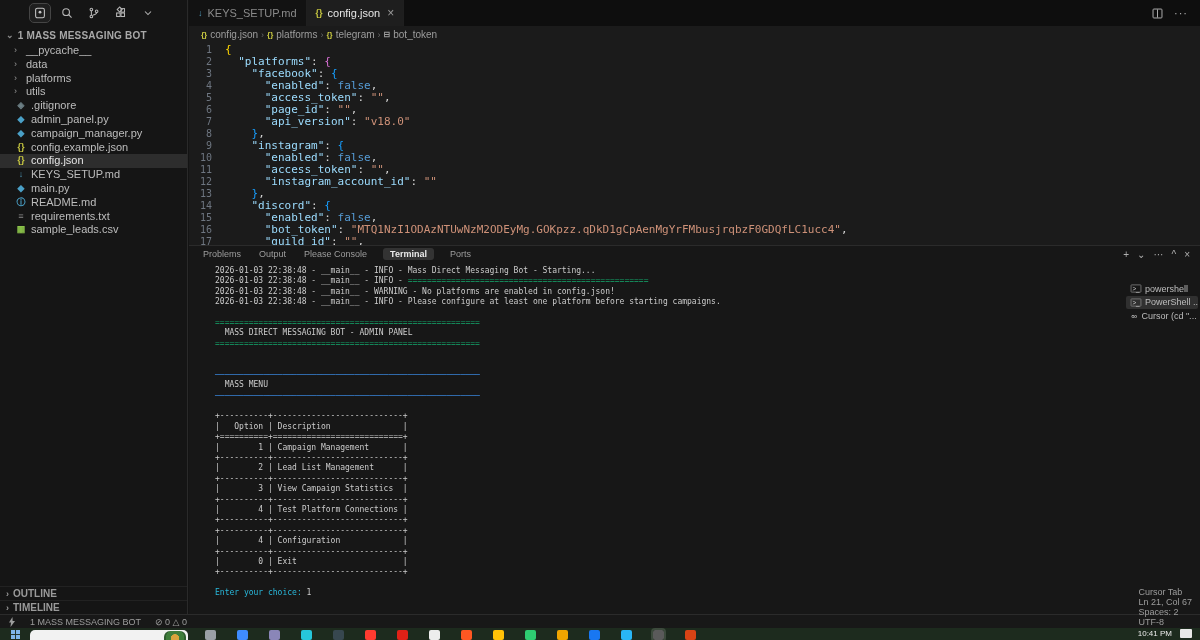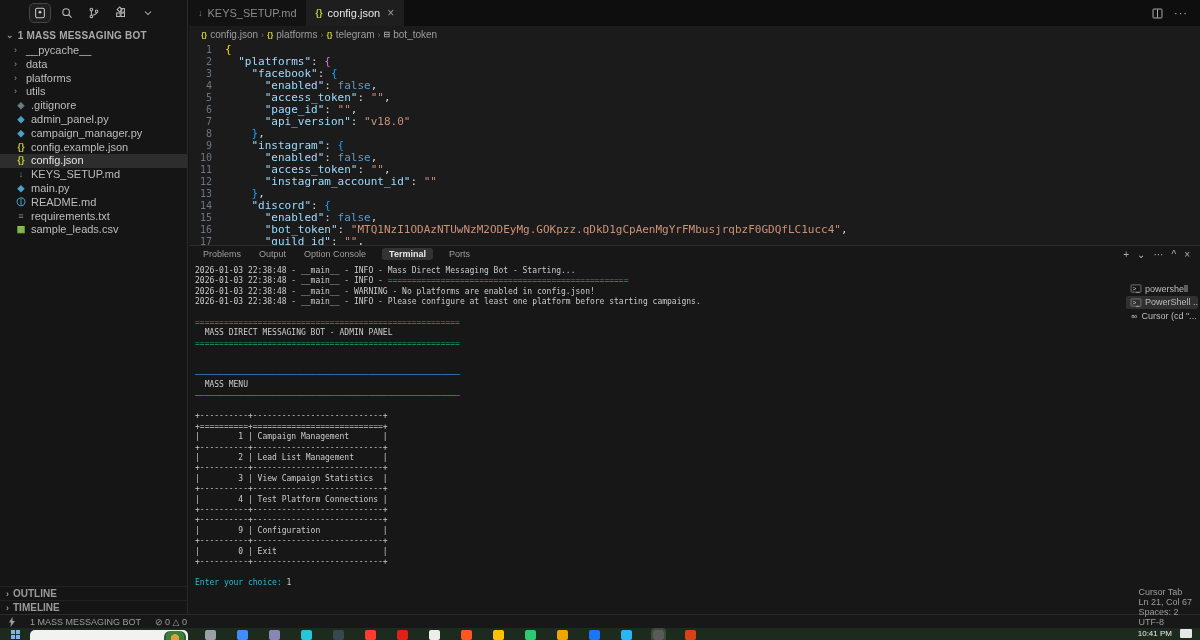--- a/index.html
+++ b/index.html
@@ -43,21 +43,21 @@
   .c-w{color:#cccccc} .c-grn{color:#14a76c} .c-blu{color:#3b8eea} .c-cyn{color:#29b8db}
 
   
   .panel { position:absolute; left:0; top:245px; right:0; bottom:0; background:#171717; border-top:1px solid #2b2b2b; }
   .panel-tabs { height:16px; display:flex; align-items:center; gap:14px; padding-left:12px; font-size:9px; color:#9d9d9d; }
   .ptab { cursor:pointer; padding:1px 2px; }
   .ptab.active { background:#333333; border-radius:3px; padding:1px 7px; color:#eaeaea; font-weight:bold; }
   .panel-actions { margin-left:auto; display:flex; align-items:center; gap:8px; padding-right:10px; color:#b0b0b0; font-size:10px; }
   .panel-actions span { cursor:pointer; }
   .term { position:absolute; left:6px; top:20px; right:76px; bottom:14px; overflow:hidden; font-family:"DejaVu Sans Mono", monospace; font-size:8px; }
-  .tl { height:10.4px; line-height:10.4px; white-space:pre; }
+  .tl { height:10.4px; line-height:10.4px; white-space:pre;margin-left:20px; }
   .term-hint { position:absolute; bottom:3px; left:0; right:76px; text-align:center; font-size:8px; color:#6e6e6e; }
   .term-list { position:absolute; right:2px; top:36px; width:72px; font-size:9px; color:#bdbdbd; }
   .term-row { height:13.5px; display:flex; align-items:center; gap:3px; padding-left:4px; white-space:nowrap; overflow:hidden; cursor:pointer; }
   .term-row.selected { background:#303030; border-radius:2px; }
   .term-row .tic { font-size:7px; color:#cfcfcf; border:1px solid #777; border-radius:1px; padding:0 1px; transform:scale(.9); }
   .term-row .tic.plain { border:none; font-size:9px; }
 
   
   .status-bar { position:absolute; left:0; top:614px; width:1200px; height:14px; background:#181818; border-top:1px solid #2b2b2b; display:flex; align-items:center; font-size:9px; color:#9d9d9d; padding:0 8px; }
   .sb-item { display:flex; align-items:center; gap:3px; margin-right:14px; cursor:pointer; white-space:nowrap; }
@@ -250,21 +250,21 @@
         <div class="code-line"><span class="gutter">14</span><span>    </span><span class="c-key">"discord"</span><span class="c-pun">: </span><span class="c-b3">{</span></div>
         <div class="code-line"><span class="gutter">15</span><span>      </span><span class="c-key">"enabled"</span><span class="c-pun">: </span><span class="c-kw">false</span><span class="c-pun">,</span></div>
         <div class="code-line"><span class="gutter">16</span><span>      </span><span class="c-key">"bot_token"</span><span class="c-pun">: </span><span class="c-str">"MTQ1NzI1ODAzNTUwNzM2ODEyMg.GOKpzz.qDkD1gCpAenMgYrFMbusjrqbzF0GDQfLC1ucc4"</span><span class="c-pun">,</span></div>
         <div class="code-line"><span class="gutter">17</span><span>      </span><span class="c-key">"guild_id"</span><span class="c-pun">: </span><span class="c-str">""</span><span class="c-pun">,</span></div>
       </div>
 
     <div class="panel">
       <div class="panel-tabs" id="panel-tabs">
         <span class="ptab">Problems</span>
           <span class="ptab">Output</span>
-          <span class="ptab">Option Console</span>
+          <span class="ptab">Please Console</span>
           <span class="ptab active">Terminal</span>
           <span class="ptab">Ports</span>
           <div class="panel-actions">
           <span>+</span>
           <span>⌄</span>
           <span>···</span>
           <span>^</span>
           <span>×</span>
         </div>
       </div>
@@ -277,31 +277,32 @@
           <div class="tl"><span class="c-grn">=======================================================</span></div>
           <div class="tl"><span class="c-w">  MASS DIRECT MESSAGING BOT - ADMIN PANEL</span></div>
           <div class="tl"><span class="c-grn">=======================================================</span></div>
           <div class="tl">&nbsp;</div>
           <div class="tl">&nbsp;</div>
           <div class="tl"><span class="c-blu">───────────────────────────────────────────────────────</span></div>
           <div class="tl"><span class="c-w">  MASS MENU</span></div>
           <div class="tl"><span class="c-blu">───────────────────────────────────────────────────────</span></div>
           <div class="tl">&nbsp;</div>
           <div class="tl"><span class="c-w">+----------+---------------------------+</span></div>
+          <div class="tl"><span class="c-w">|   Option | Description               |</span></div>
           <div class="tl"><span class="c-w">+==========+===========================+</span></div>
           <div class="tl"><span class="c-w">|        1 | Campaign Management       |</span></div>
           <div class="tl"><span class="c-w">+----------+---------------------------+</span></div>
           <div class="tl"><span class="c-w">|        2 | Lead List Management      |</span></div>
           <div class="tl"><span class="c-w">+----------+---------------------------+</span></div>
           <div class="tl"><span class="c-w">|        3 | View Campaign Statistics  |</span></div>
           <div class="tl"><span class="c-w">+----------+---------------------------+</span></div>
           <div class="tl"><span class="c-w">|        4 | Test Platform Connections |</span></div>
           <div class="tl"><span class="c-w">+----------+---------------------------+</span></div>
           <div class="tl"><span class="c-w">+----------+---------------------------+</span></div>
-          <div class="tl"><span class="c-w">|        9 | Configuration             |</span></div>
+          <div class="tl"><span class="c-w">|        4 | Configuration             |</span></div>
           <div class="tl"><span class="c-w">+----------+---------------------------+</span></div>
           <div class="tl"><span class="c-w">|        0 | Exit                      |</span></div>
           <div class="tl"><span class="c-w">+----------+---------------------------+</span></div>
           <div class="tl">&nbsp;</div>
           <div class="tl"><span class="c-cyn">Enter your choice: </span><span class="c-w">1</span></div>
         </div>
       <div class="term-hint">Ctrl+K to generate command</div>
       <div class="term-list" id="term-list">
           <div class="term-row">
             <span class="tic">&gt;_</span>

